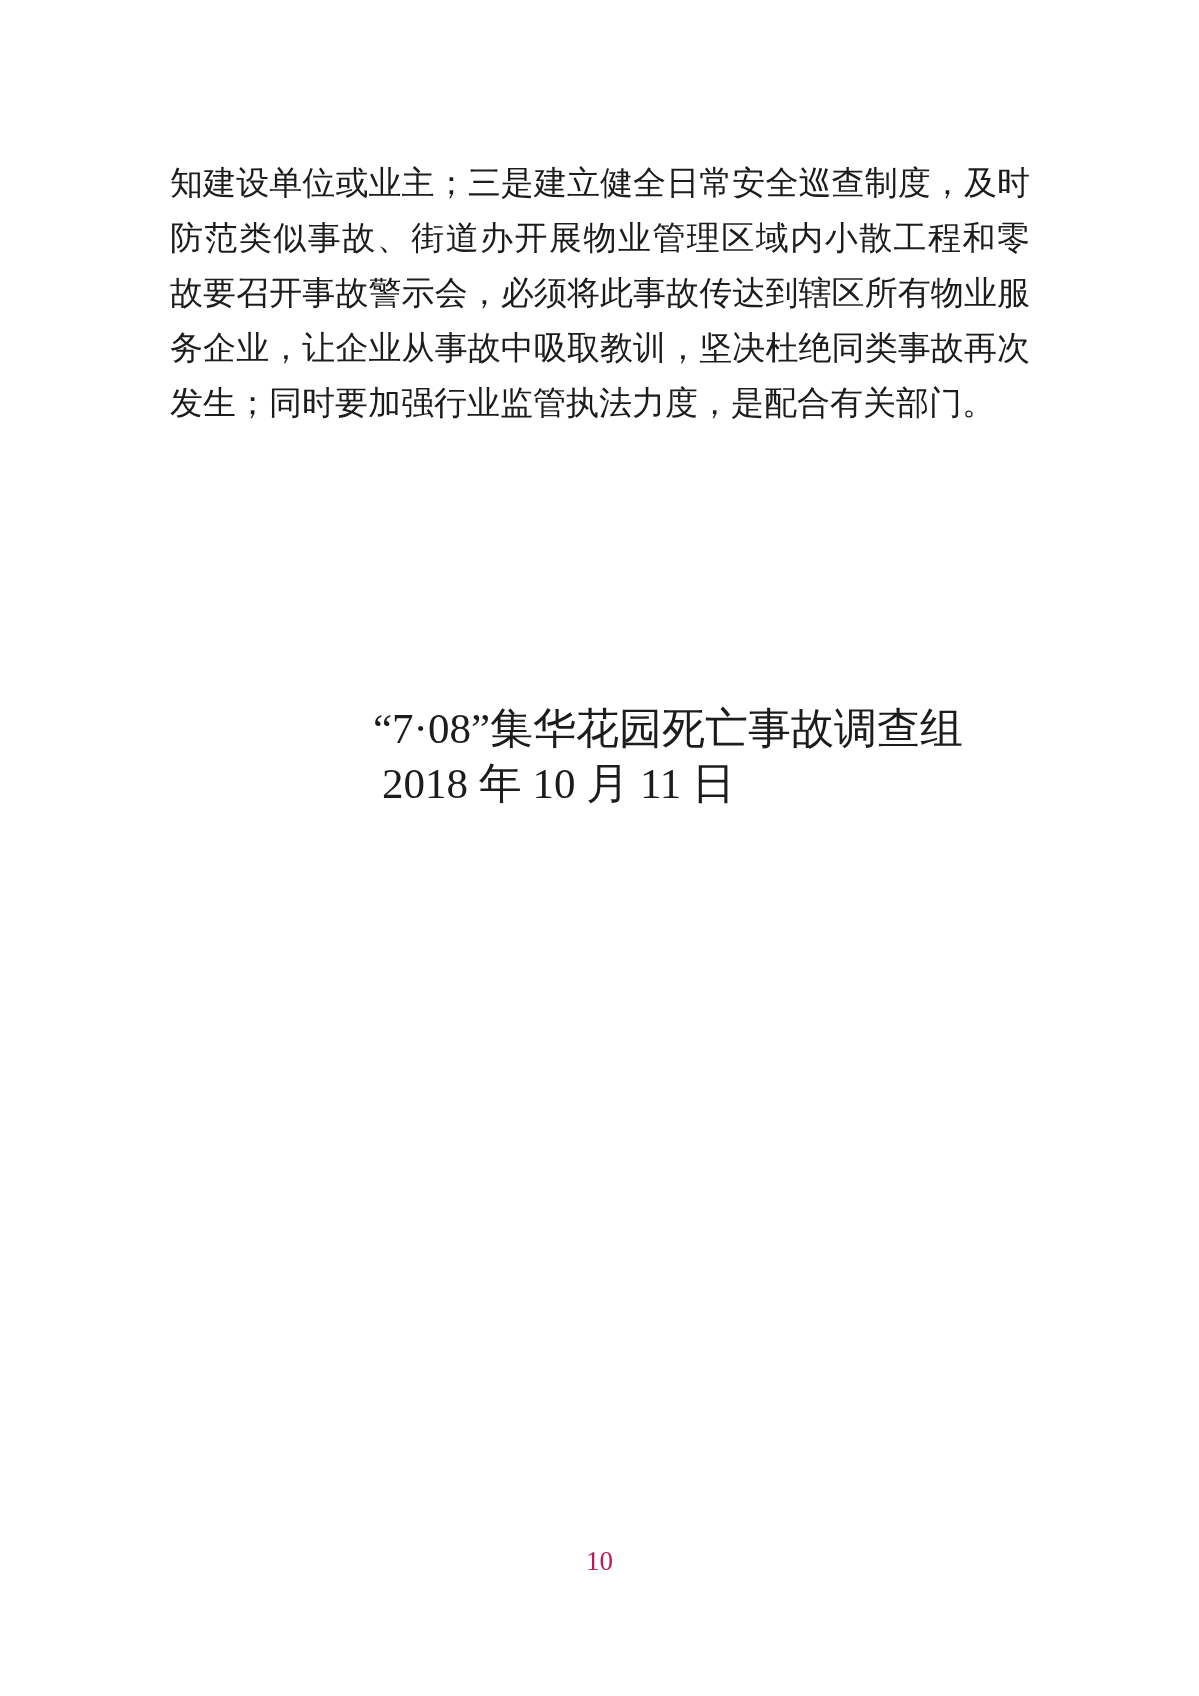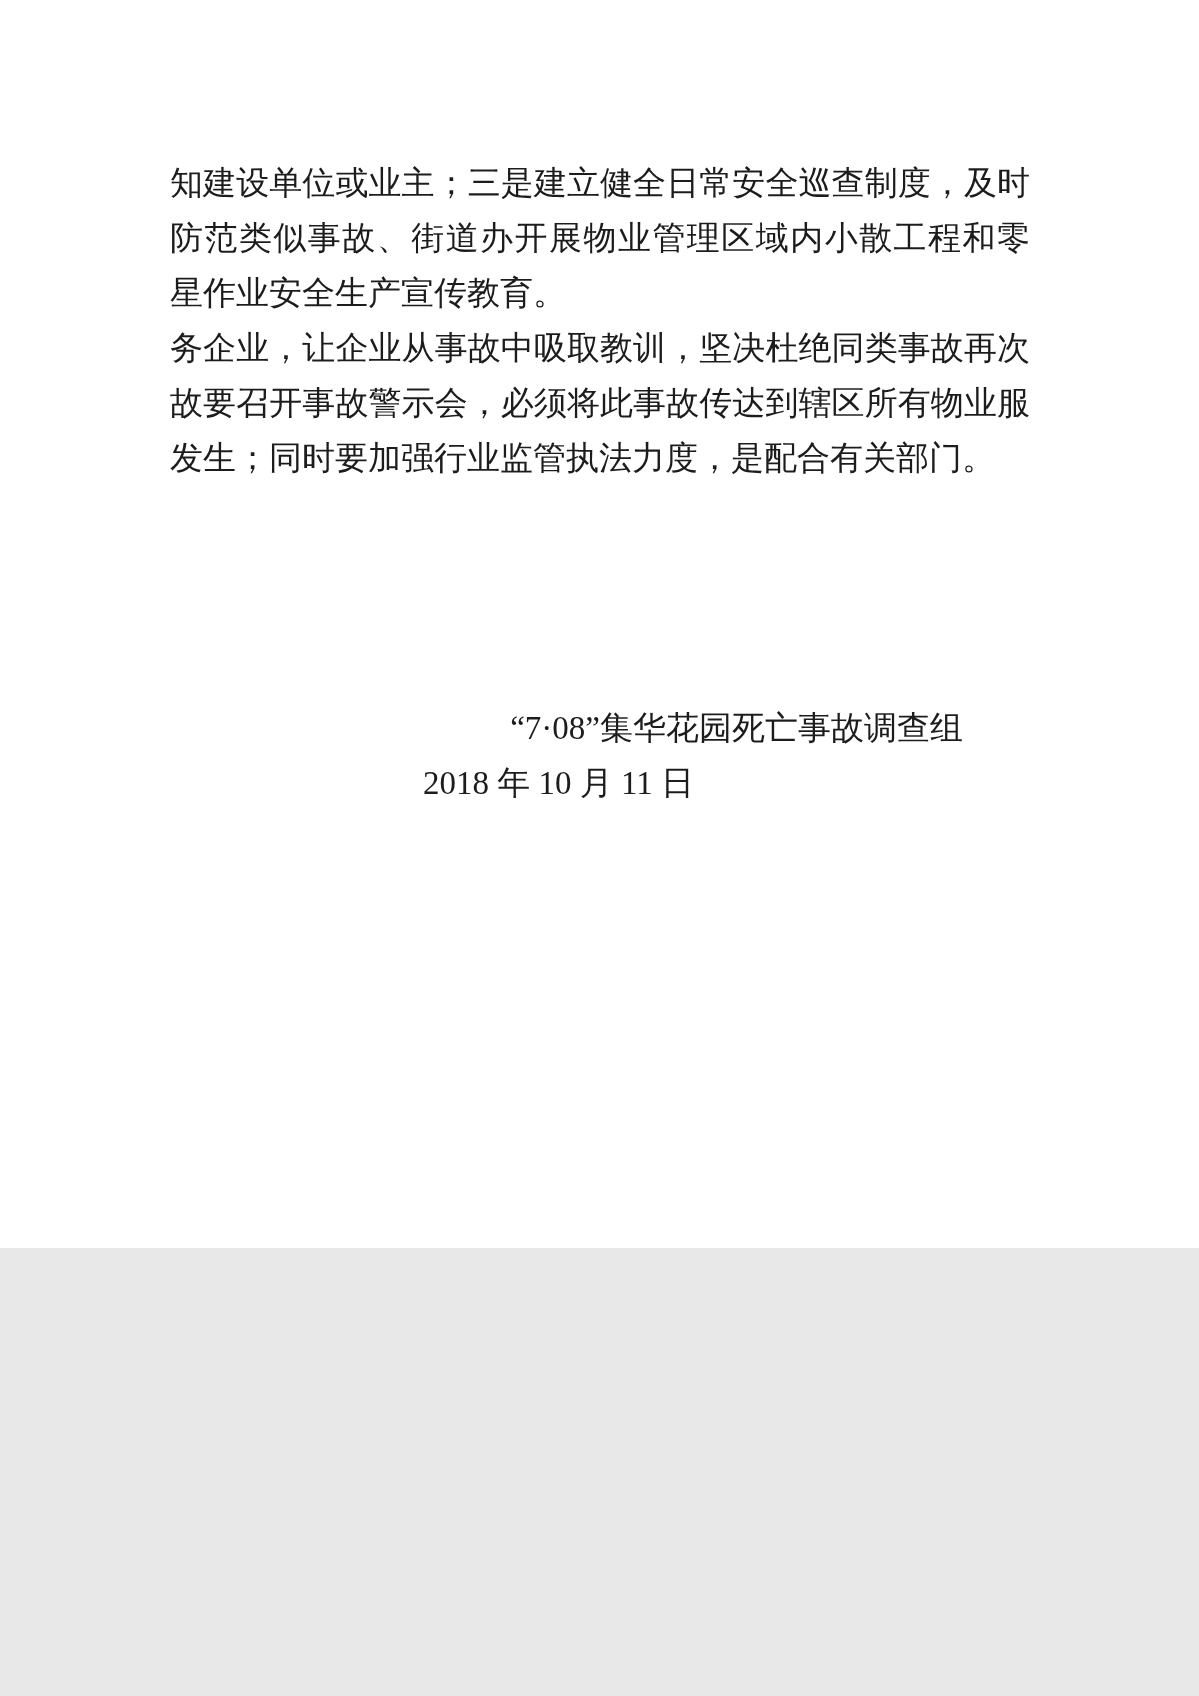--- a/index.html
+++ b/index.html
@@ -3,21 +3,21 @@
 <meta charset="utf-8">
 <style>
   html, body {
     margin: 0;
     padding: 0;
     background: #e8e8e8;
   }
   .page {
     position: relative;
     width: 1199px;
-    height: 1248px;
+    height: 1696px;
     margin: 0 auto;
     background: #ffffff;
     font-family: "Liberation Serif", "DejaVu Serif", serif;
     color: #1c1c1c;
     overflow: hidden;
   }
   .body-text {
     position: absolute;
     left: 170px;
     top: 156px;
@@ -36,21 +36,21 @@
     text-justify: inter-character;
   }
   .line.indent {
     text-indent: 66px;
   }
   .signature {
     position: absolute;
     left: 170px;
     top: 701px;
     width: 860px;
-    font-size: 33px;
+    font-size: 43px;
     line-height: 55px;
   }
   .sig-org {
     text-align: right;
     padding-right: 67px;
   }
   .sig-date {
     text-align: center;
     padding-right: 83px;
   }
@@ -66,23 +66,22 @@
   }
 </style>
 </head>
 <body>
 
 <div class="page">
 
   <div class="body-text">
     <div class="line just">知建设单位或业主；三是建立健全日常安全巡查制度，及时</div>
     <div class="line just">防范类似事故、街道办开展物业管理区域内小散工程和零</div>
-    <div class="line">星作业安全生产宣传教育。</div>
+    <div class="line just">故要召开事故警示会，必须将此事故传达到辖区所有物业服</div>
     <div class="line just">务企业，让企业从事故中吸取教训，坚决杜绝同类事故再次</div>
-    <div class="line just">故要召开事故警示会，必须将此事故传达到辖区所有物业服</div>
     <div class="line">发生；同时要加强行业监管执法力度，是配合有关部门。</div>
   </div>
 
   <div class="signature">
     <div class="sig-org">“7·08”集华花园死亡事故调查组</div>
     <div class="sig-date">2018 年 10 月 11 日</div>
   </div>
 
   <div class="page-number">10</div>
 

